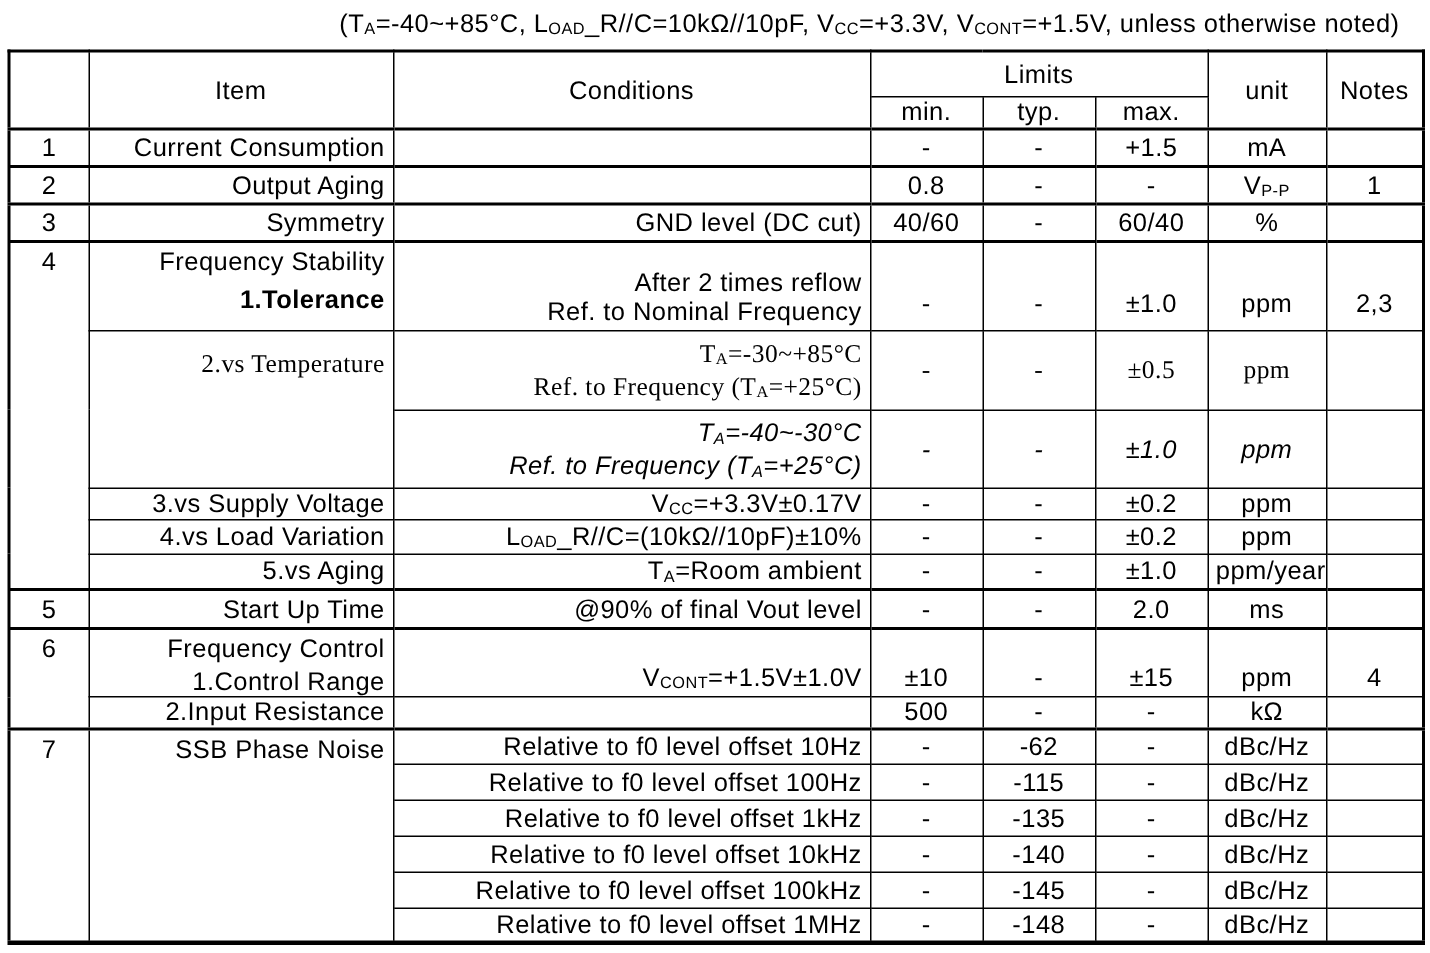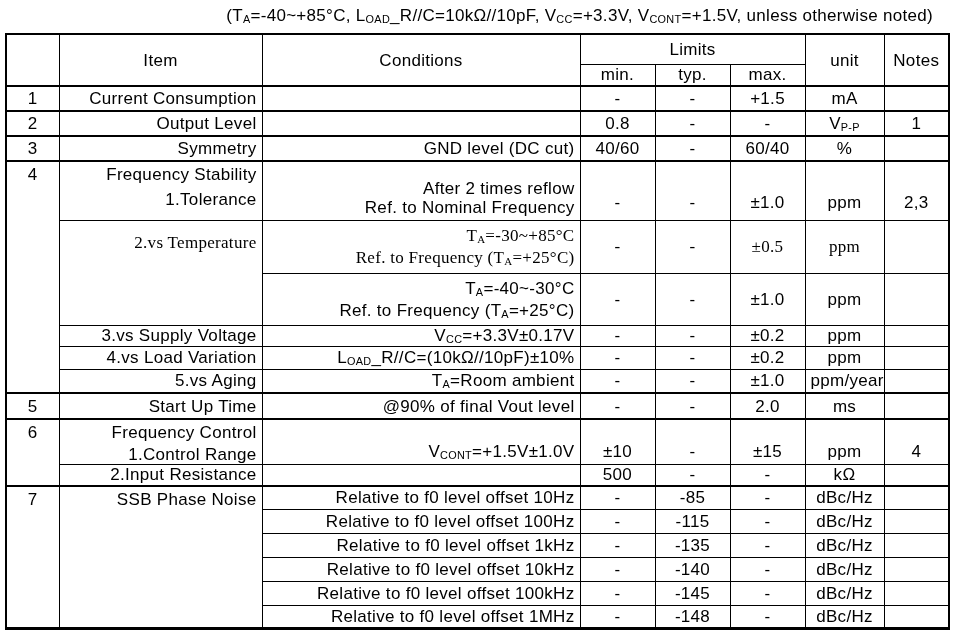--- a/index.html
+++ b/index.html
@@ -38,25 +38,25 @@
     overflow:hidden;
     line-height:19px;
   }
   tr.t2 > td{border-top-width:2px;}
   td.left{text-align:right;padding-left:8px;}
   td.vtop{vertical-align:top;padding-top:3px;}
   td.vtop10{vertical-align:top;padding-top:12px;}
   td.vbot{vertical-align:bottom;padding-bottom:3px;}
   td.vlow{vertical-align:bottom;padding-bottom:8px;}
   .ind{padding-left:10px;}
-  .gap6{margin-top:6px;}
+  .gap6{margin-top:6px;font-weight:bold;}
   .gap3{margin-top:3px;}
   
   tr.h30{height:30px;} tr.h22{height:22px;} tr.h25{height:25px;}
-  tr.h59{height:59px;} tr.h53{height:53px;font-family:Liberation Serif, serif;} tr.h52{height:52px;}
+  tr.h59{height:59px;} tr.h53{height:53px;font-family:Liberation Serif, serif;} tr.h52{height:52px;font-style:italic;}
   tr.h21{height:21px;padding-left:36px;} tr.h23{height:23px;} tr.h24{height:24px;padding-left:36px;}
   tr.h26{height:26px;} tr.h45{height:45px;}
 </style>
 </head>
 <body>
 
 <div class="title"><span>(T</span><sub>A</sub><span>=-40~+85°C, L</span><sub>OAD</sub><span>_R//C=10kΩ//10pF, V</span><sub>CC</sub><span>=+3.3V, V</span><sub>CONT</sub><span>=+1.5V, unless otherwise noted)</span></div>
 
 <table>
   <colgroup>
@@ -91,21 +91,21 @@
     <td class="left"></td>
     <td>-</td>
     <td>-</td>
     <td>+1.5</td>
     <td>mA</td>
     <td></td>
   </tr>
 
   <tr class="h25 t2">
     <td>2</td>
-    <td class="left">Output Level</td>
+    <td class="left">Output Aging</td>
     <td class="left"></td>
     <td>0.8</td>
     <td>-</td>
     <td>-</td>
     <td><span>V</span><sub>P-P</sub></td>
     <td>1</td>
   </tr>
 
   <tr class="h25 t2">
     <td>3</td>
@@ -223,21 +223,21 @@
     <td>-</td>
     <td>kΩ</td>
     <td></td>
   </tr>
 
   <tr class="h24 t2">
     <td rowspan="6" class="vtop">7</td>
     <td rowspan="6" class="left vtop">SSB Phase Noise</td>
     <td class="left">Relative to f0 level offset 10Hz</td>
     <td>-</td>
-    <td>-85</td>
+    <td>-62</td>
     <td>-</td>
     <td>dBc/Hz</td>
     <td></td>
   </tr>
   <tr class="h24">
     <td class="left">Relative to f0 level offset 100Hz</td>
     <td>-</td>
     <td>-115</td>
     <td>-</td>
     <td>dBc/Hz</td>

